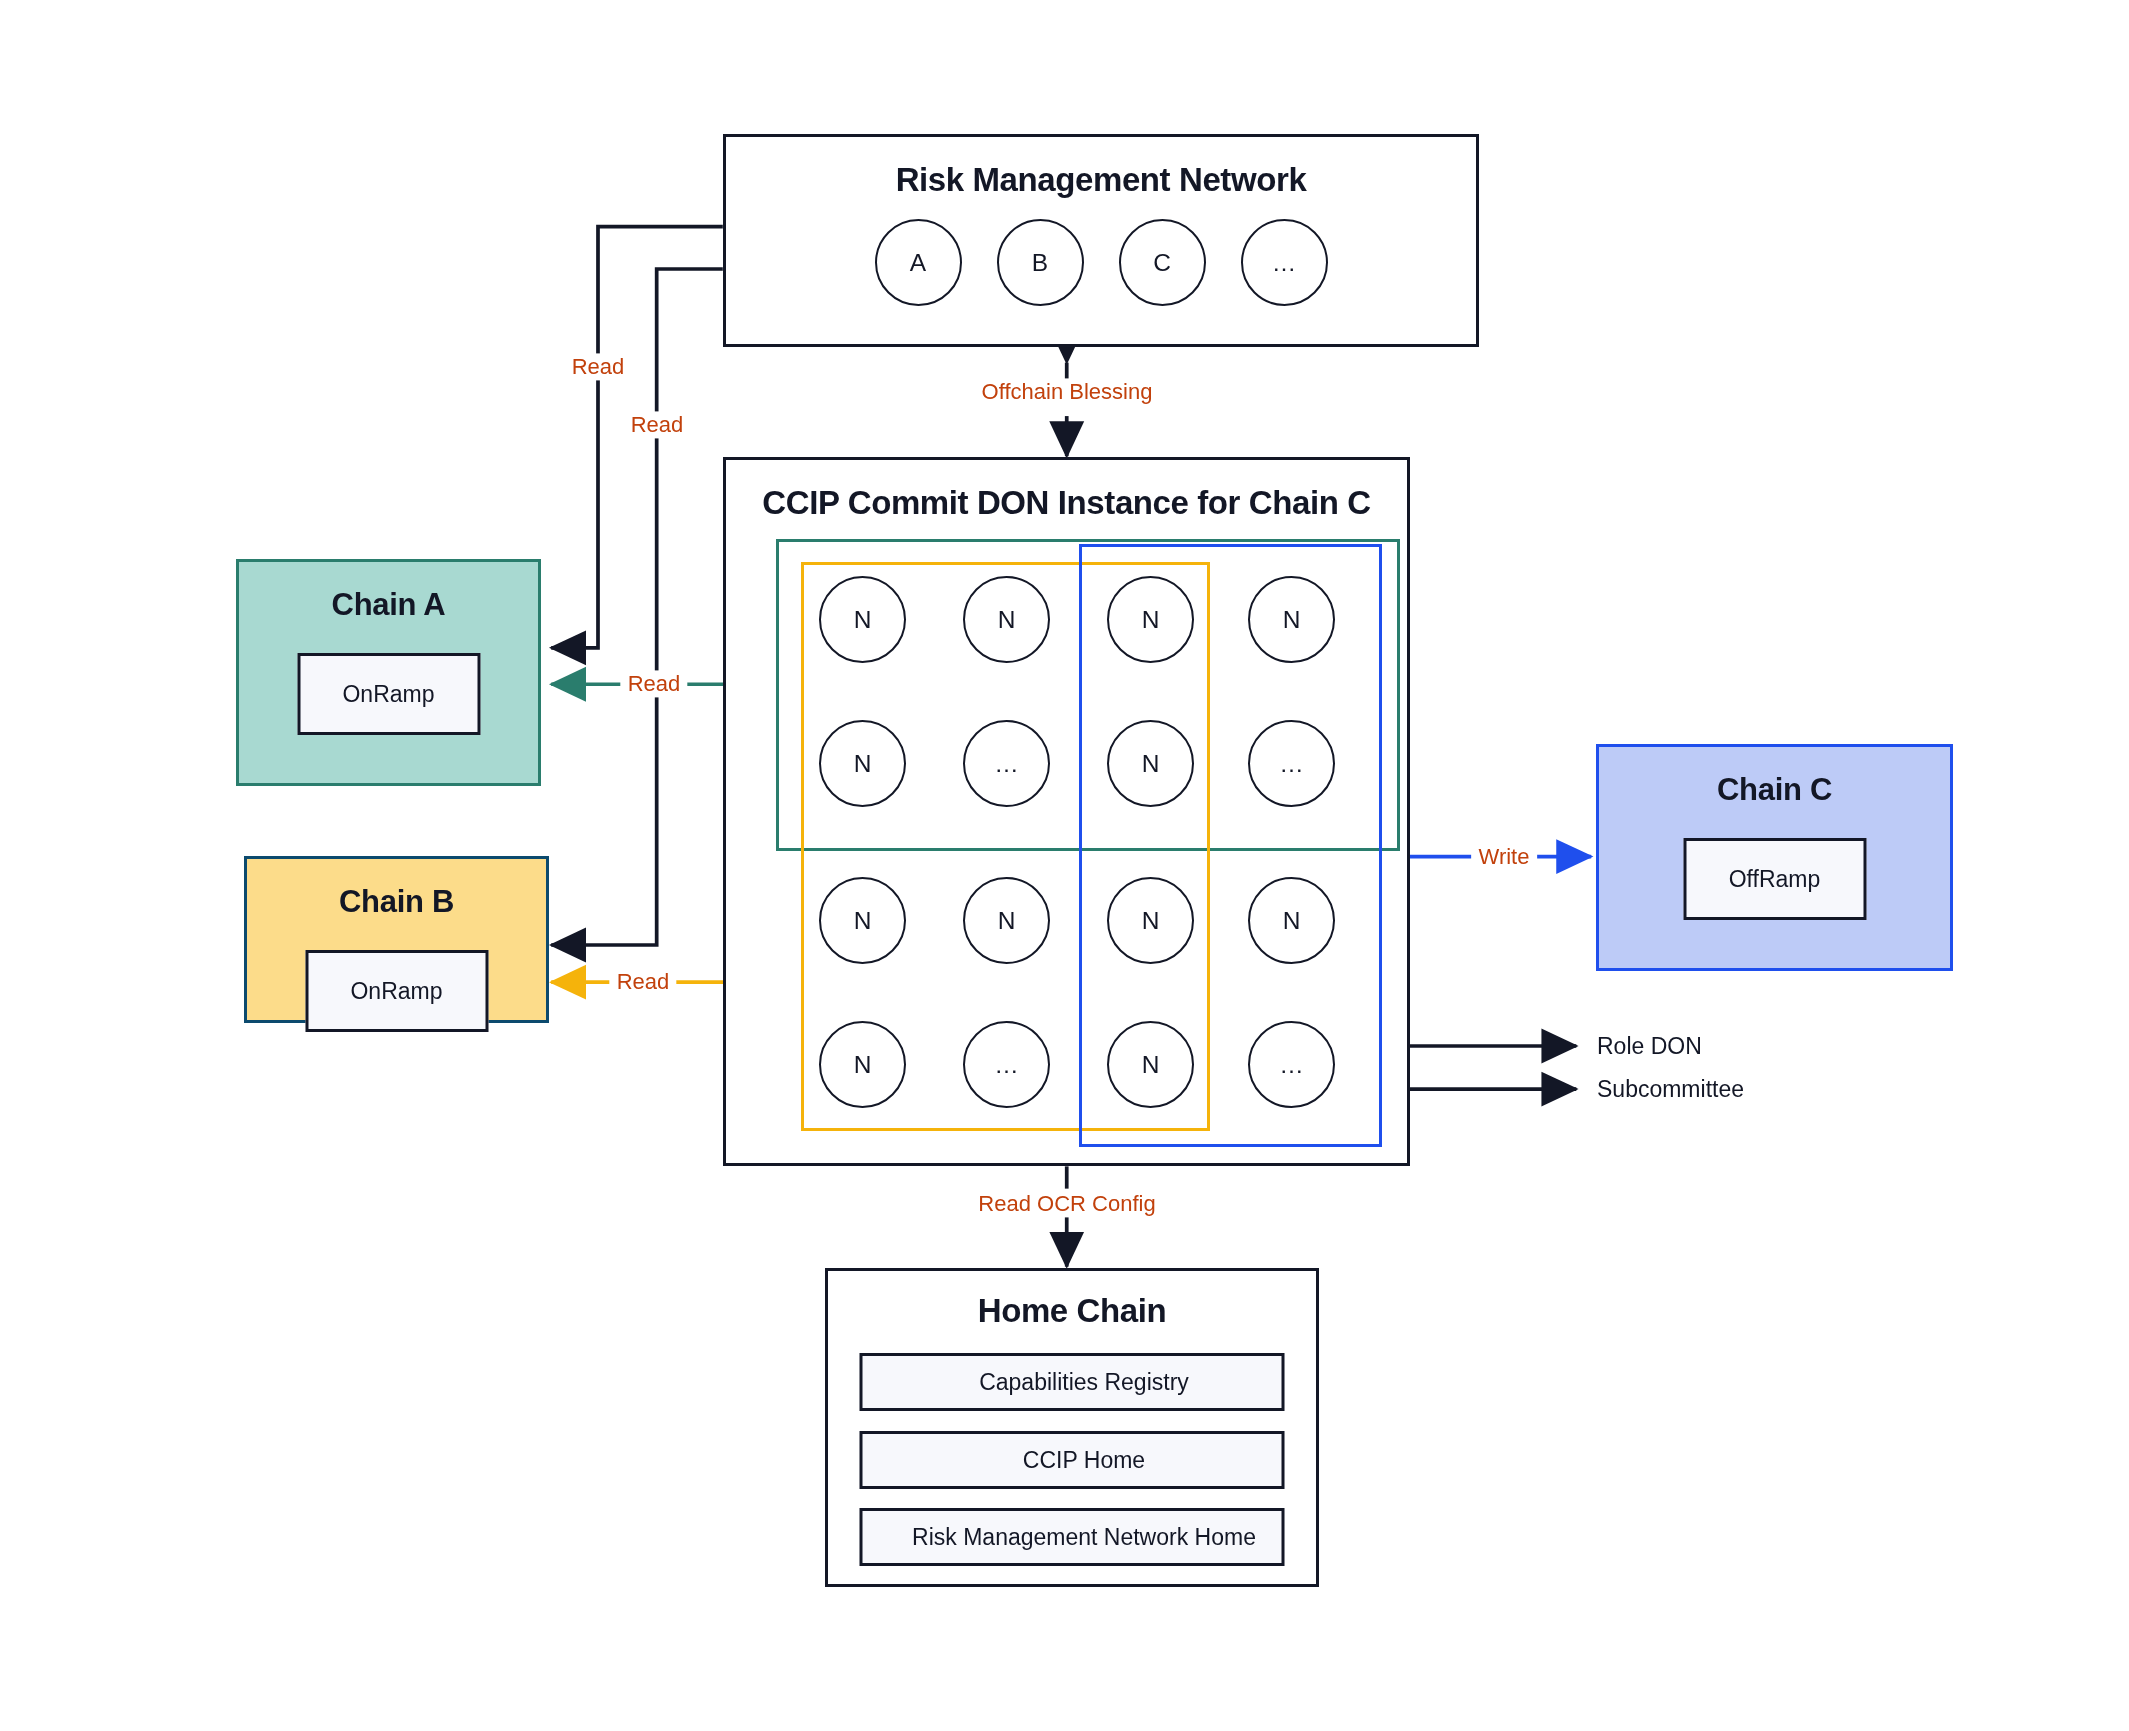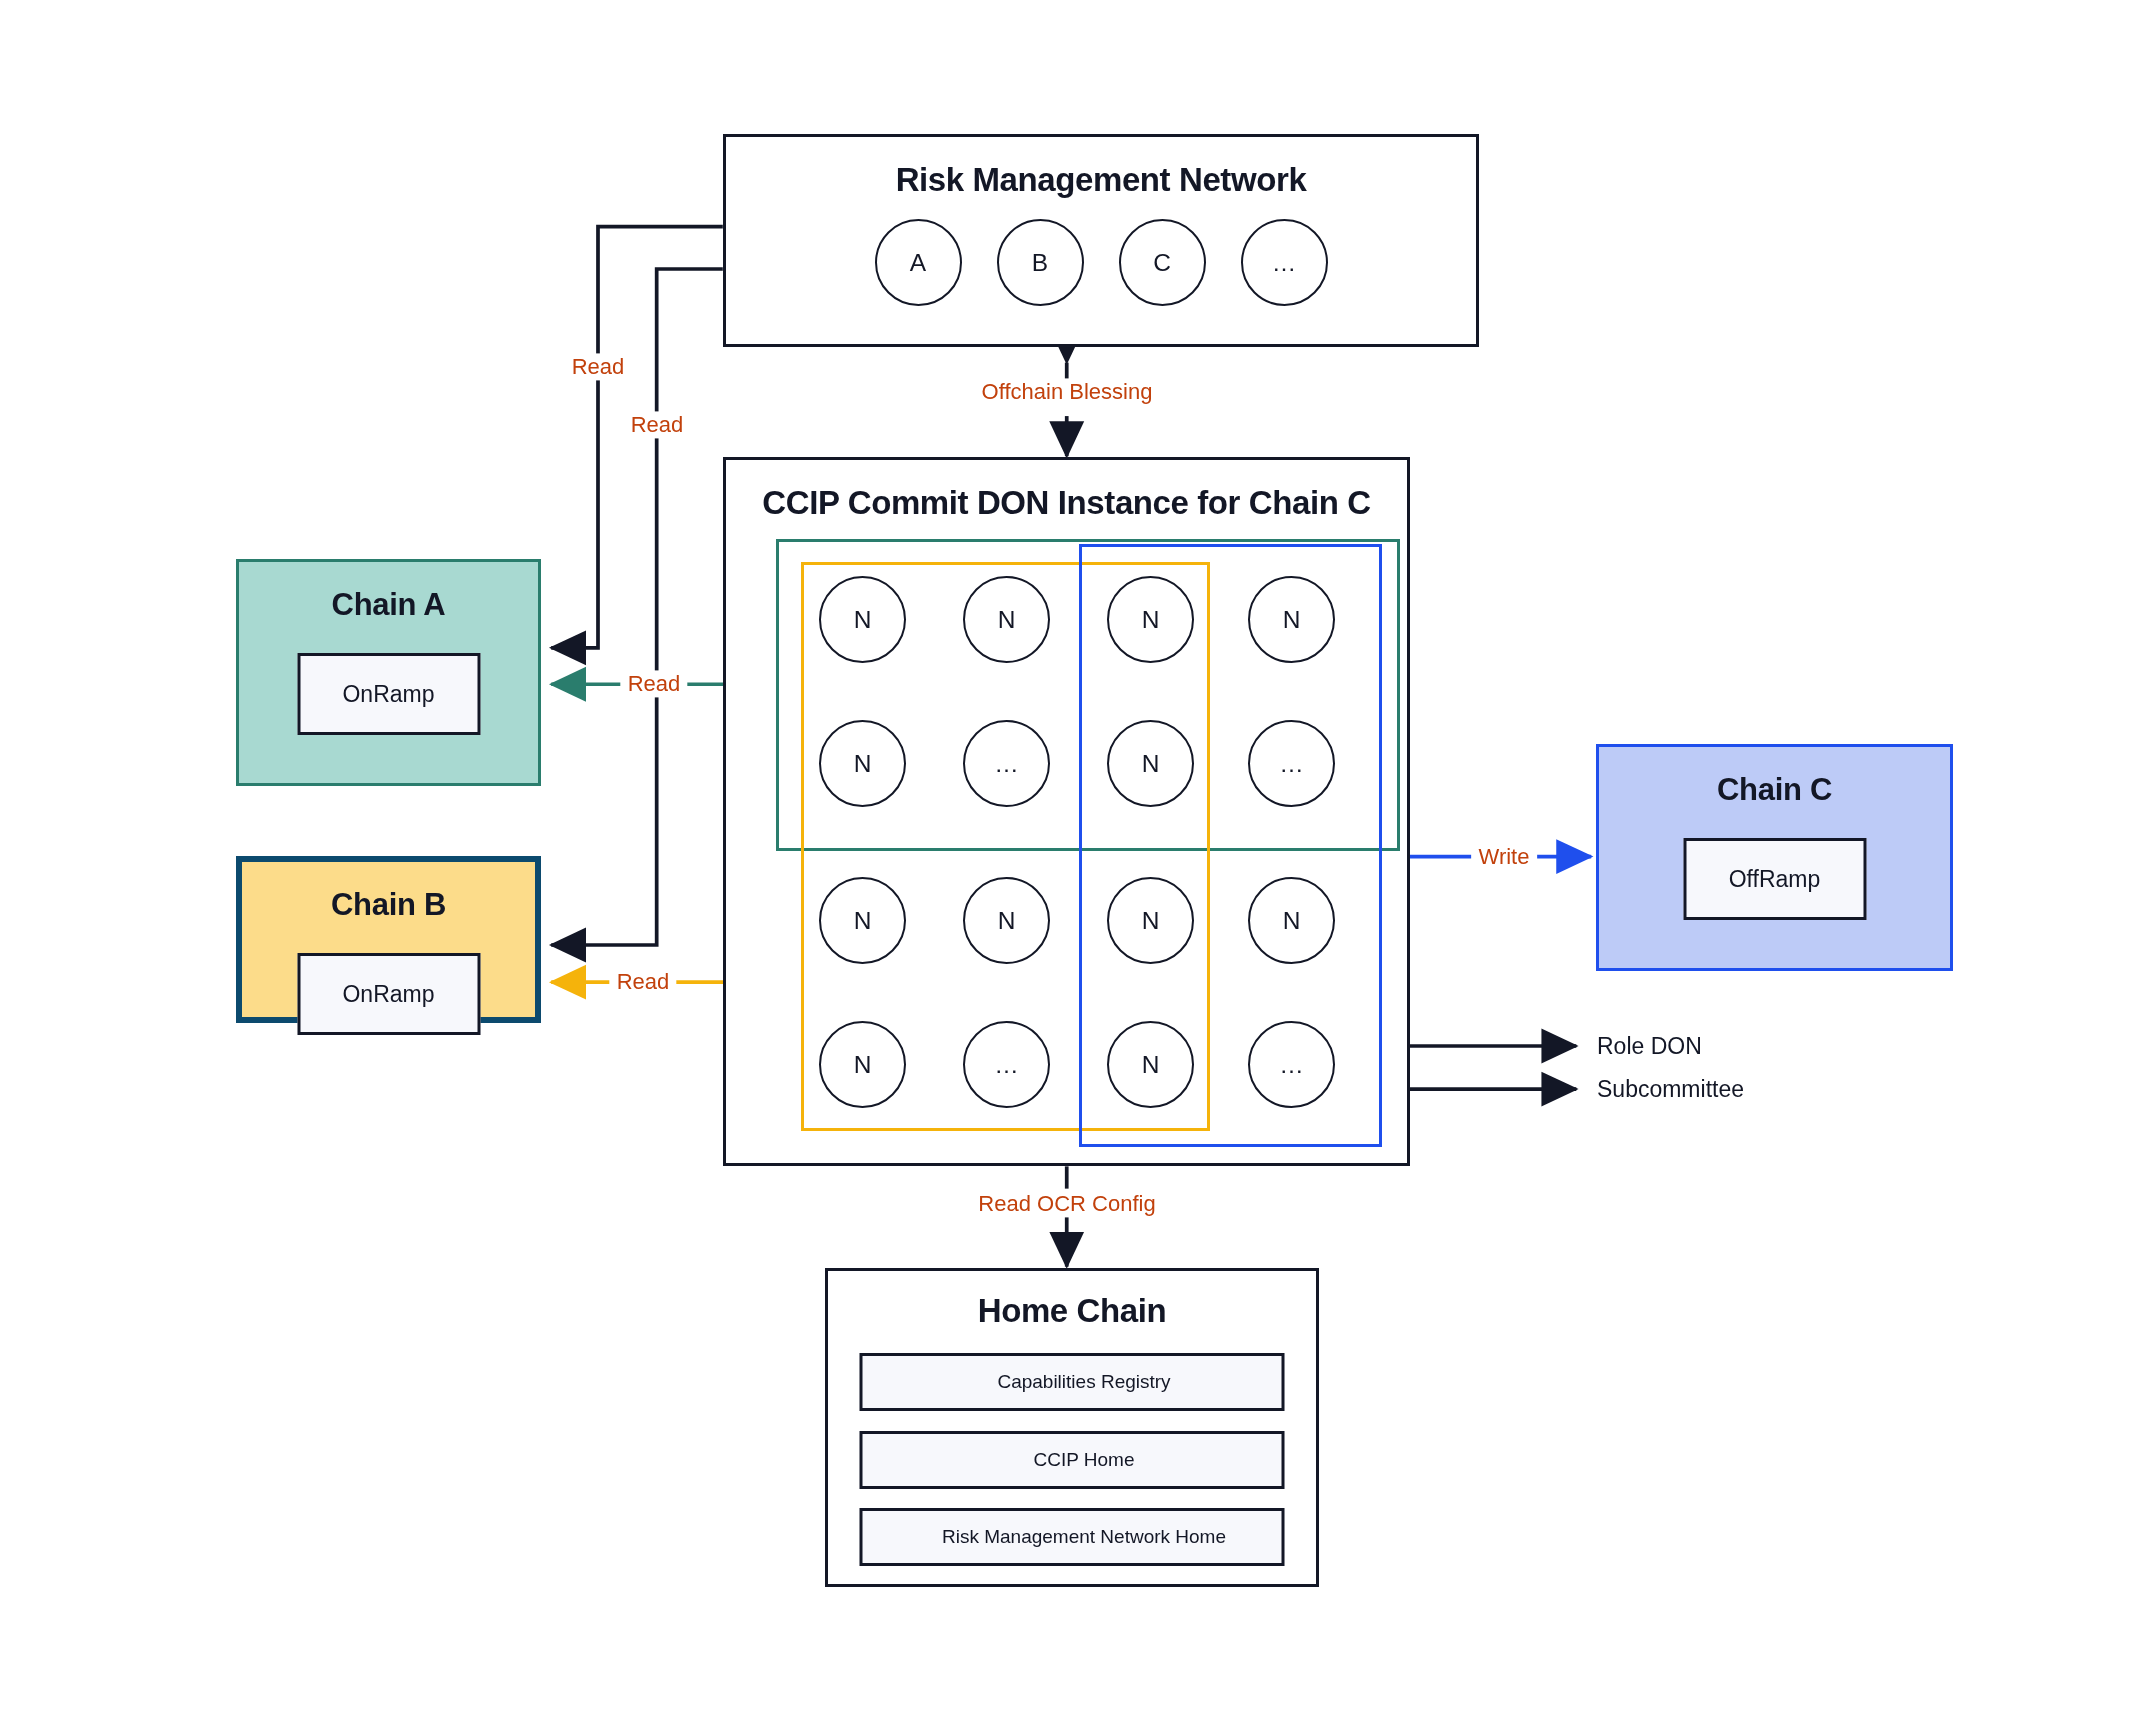--- a/index.html
+++ b/index.html
@@ -29,33 +29,33 @@
         box-sizing:border-box;z-index:3;}
 
   .group-box{position:absolute;box-sizing:border-box;z-index:1;background:transparent;}
   #grp-teal{border:3px solid #2a7d6d;}
   #grp-yellow{border:3px solid #f5b30b;}
   #grp-blue{border:3px solid #1f4fed;}
 
   
   .chain{position:absolute;box-sizing:border-box;}
   #chainA{left:236px;top:559px;width:305px;height:227px;background:#a8d9d1;border:3px solid #2a7d6d;}
-  #chainB{left:236px;top:856px;width:305px;height:167px;background:#fcdc8a;border:6px solid #0c4a6e;}
+  #chainB{left:244px;top:856px;width:305px;height:167px;background:#fcdc8a;border:3px solid #0c4a6e;}
   #chainC{left:1596px;top:744px;width:357px;height:227px;background:#bdcbf7;border:3px solid #1f4fed;}
   .chain .title{top:25px;font-size:31px;letter-spacing:-0.3px;}
   .ramp{position:absolute;left:50%;transform:translateX(-50%);top:91px;width:183px;height:82px;
         background:#f7f8fc;border:3px solid #131726;display:flex;align-items:center;justify-content:center;
         font-size:23px;color:#131726;box-sizing:border-box;}
 
   
   #home{left:825px;top:1268px;width:494px;height:319px;}
   #home .title{top:21px;font-size:33px;letter-spacing:-0.4px;}
   .home-item{position:absolute;left:50%;transform:translateX(-50%);width:425px;height:58px;
              background:#f7f8fc;border:3px solid #131726;display:flex;align-items:center;justify-content:center;
-             font-size:19px;color:#131726;box-sizing:border-box;padding-left:24px;}
+             font-size:23px;color:#131726;box-sizing:border-box;padding-left:24px;}
 
   
   .edge-label{position:absolute;font-size:22px;color:#c2410c;white-space:nowrap;background:#ffffff;
               padding:1.5px 7.4px;line-height:1.1;}
   .out-label{position:absolute;font-size:23px;color:#131726;white-space:nowrap;}
 </style>
 </head>
 <body>
 
 <div id="stage">

